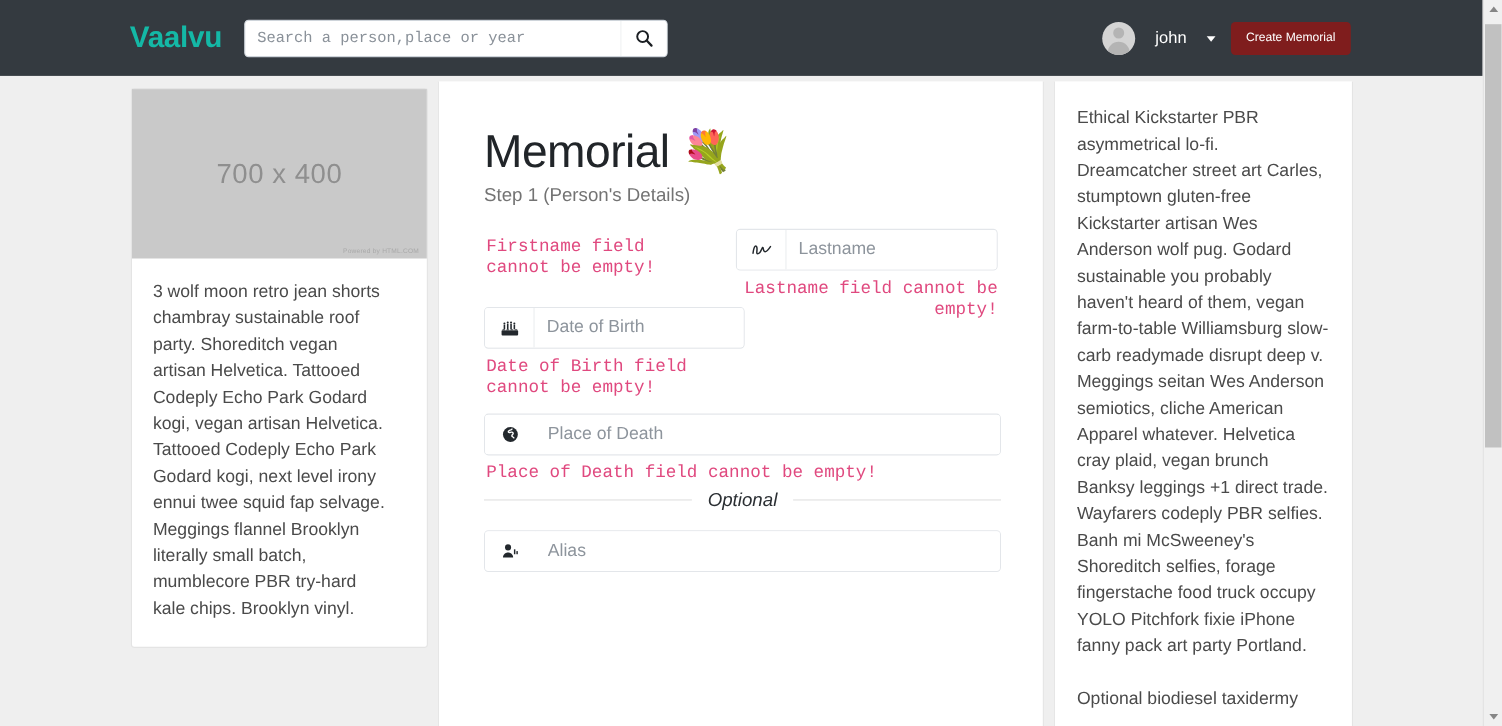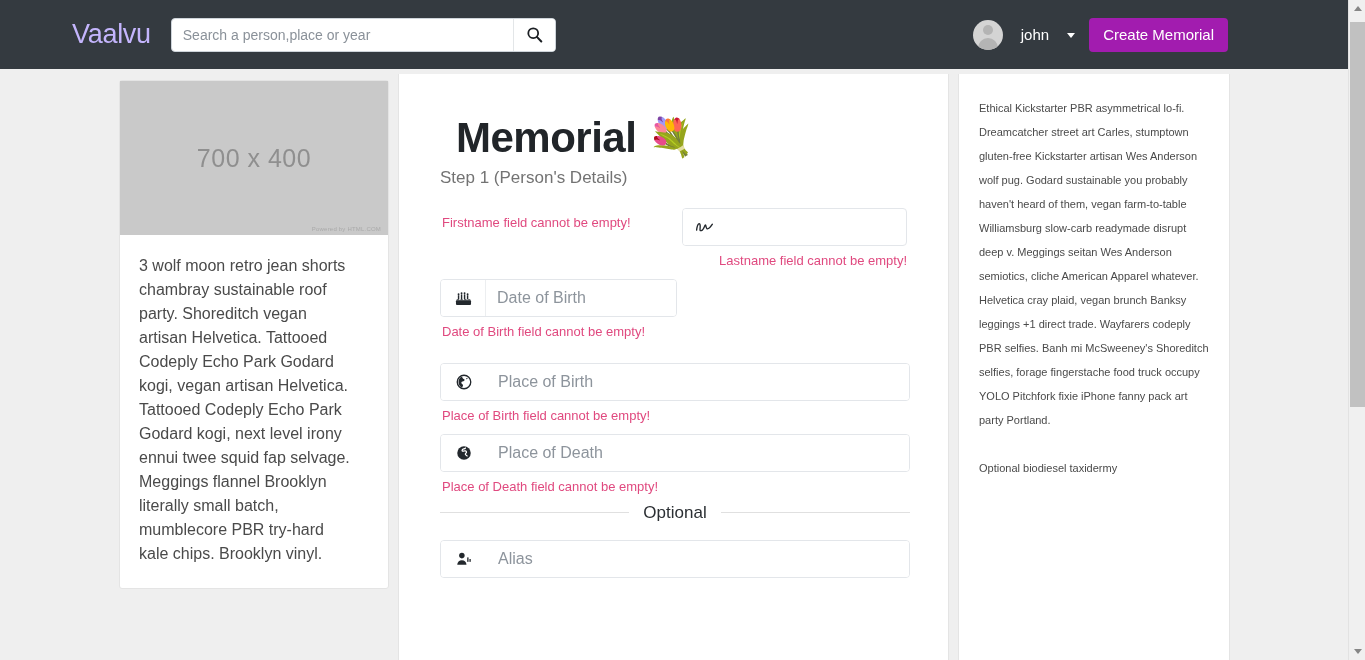--- a/index.html
+++ b/index.html
@@ -23,43 +23,43 @@
   
   .navbar {
     position: absolute;
     left: 0; top: 0;
     width: 1348px; height: 69px;
     background: #343a40;
     display: flex;
     align-items: center;
   }
   .brand {
-    color: #c4b5fd;
+    color: #14b8a6;
     font-size: 27px;
-    font-weight: normal;
+    font-weight: bold;
     letter-spacing: -0.3px;
-    margin-left: 72px;
+    margin-left: 118px;
     line-height: 1;
     white-space: nowrap;
   }
   .search-wrap {
     position: relative;
     margin-left: 20px;
     width: 385px;
     height: 34px;
   }
   .search-input {
     width: 100%; height: 34px;
     border: 1px solid #ced4da;
     border-radius: 4px;
     background: #ffffff;
     padding: 0 44px 0 11px;
     font-size: 14px;
     color: #6d28d9;
-    font-family: Liberation Sans, sans-serif;
+    font-family: Liberation Mono, monospace;
     outline: none;
   }
   .search-input::placeholder { color: #8a9199; }
   .search-btn {
     position: absolute;
     right: 1px; top: 1px;
     width: 42px; height: 32px;
     background: #ffffff;
     border: none;
     border-left: 1px solid #e3e6e8;
@@ -117,25 +117,25 @@
     line-height: 1;
   }
   .caret {
     width: 0; height: 0;
     border-left: 4.5px solid transparent;
     border-right: 4.5px solid transparent;
     border-top: 5px solid #ffffff;
     margin-top: 2px;
   }
   .create-btn {
-    background: #a21caf;
+    background: #7f1d1d;
     color: #ffffff;
     border: none;
     border-radius: 4px;
-    font-size: 15px;
+    font-size: 11px;
     padding: 9px 14px 10px;
     cursor: pointer;
     font-family: "Liberation Sans", sans-serif;
     line-height: 1;
     white-space: nowrap;
   }
 
   
   .content {
     position: absolute;
@@ -193,23 +193,23 @@
     width: 551px;
     height: 700px;
     border-top: none;
     border-radius: 0;
   }
   .center-inner {
     padding: 40px 41px 0 41px;
   }
   .page-title {
     font-size: 42px;
-    font-weight: bold;
+    font-weight: normal;
     color: #212529;
-    margin: 0 0 6px 16px;
+    margin: 0 0 6px 0;
     line-height: 1.12;
     letter-spacing: -0.5px;
     display: flex;
     align-items: center;
     gap: 12px;
   }
   .bouquet-icon { font-size: 37px; line-height: 1; }
   .step-label {
     font-size: 17px;
     color: #737373;
@@ -253,59 +253,61 @@
     color: #495057;
     padding: 0 11px;
     font-family: "Liberation Sans", sans-serif;
     min-width: 0;
   }
   .field-input::placeholder { color: #8d949c; }
   .field-group.full .field-input { border-left: none; }
   .field-group.full .input-addon { width: 46px; }
 
   .error-text {
-    font-size: 13px;
+    font-size: 16px;
     color: #e0497f;
     margin: 7px 0 0 2px;
     line-height: 1.2;
     height: 13px;
+    font-family: Liberation Mono, monospace;
   }
   .error-text.right { text-align: right; margin-right: 0; }
   .field-gap { height: 13px; }
 
   .divider {
     display: flex;
     align-items: center;
     gap: 14px;
     margin: 12px 0 19px 0;
     width: 470px;
   }
   .divider-line {
     flex: 1;
     height: 1px;
     background: #e0e0e0;
   }
   .divider-label {
     font-size: 17px;
+    font-style: italic;
     color: #2b2f33;
     line-height: 1;
     white-space: nowrap;
   }
 
   
   .right-card {
     left: 958px; top: 5px;
     width: 272px;
     height: 700px;
     border-top: none;
     border-radius: 0;
   }
   .right-inner { padding: 22px 20px 0 20px; }
   .right-text {
-    font-size: 11px;
+    font-size: 16px;
     line-height: 24px;
     color: #4a4a4a;
     margin: 0 0 24px 0;
   }
 
   
   .scrollbar {
     position: absolute;
     right: 0; top: 0;
     width: 17px; height: 660px;
@@ -399,20 +401,21 @@
             <div class="error-text">Firstname field cannot be empty!</div>
           </div>
 
           <div class="field-group mid">
             <div class="input-group">
               <span class="input-addon">
                 <svg width="19" height="14" viewBox="0 0 24 16">
                   <path d="M2 12 C3 3, 6 2, 6.5 6 C7 10, 5 13, 8 12.5 C11 12, 12 6, 13 5.5 C14 5, 13.5 9, 15 10 C17 11.3, 20 7.5, 22 4.5" fill="none" stroke="#23282d" stroke-width="1.7" stroke-linecap="round"></path>
                 </svg>
               </span>
+              <input class="field-input" type="text" placeholder="Lastname" style="">
             </div>
             <div class="error-text right">Lastname field cannot be empty!</div>
           </div>
         </div>
 
         <div class="field-gap"></div>
 
         <div class="field-group half">
           <div class="input-group">
             <span class="input-addon">
@@ -432,33 +435,20 @@
             <input class="field-input" type="text" placeholder="Date of Birth" style="">
           </div>
           <div class="error-text">Date of Birth field cannot be empty!</div>
         </div>
 
         <div class="field-gap"></div>
 
 
         <div class="field-gap"></div>
 
-        <div class="field-group full">
-          <div class="input-group">
-            <span class="input-addon">
-              <svg width="16" height="16" viewBox="0 0 18 18">
-                <circle cx="9" cy="9" r="7.6" fill="none" stroke="#23282d" stroke-width="1.5"></circle>
-                <path d="M6.2 3.2 c1.6 0.6 1 2.2 2.4 2.4 c1.4 0.2 1.2 1.6 0.4 2.4 c-0.8 0.8 -2.6 0.2 -3 1.6 c-0.4 1.4 1.4 1.6 1.8 2.8 c0.4 1.2 -0.6 2.2 -1.4 2.8 c-2.2 -1.1 -3.6 -3.4 -3.6 -6.2 c0 -2.6 1.4 -4.8 3.4 -5.8 z" fill="#23282d"></path>
-                <path d="M12.4 4.4 c1.2 0.3 0.5 1.6 -0.4 1.4 c-0.9 -0.2 -0.6 -1.6 0.4 -1.4 z" fill="#23282d"></path>
-              </svg>
-            </span>
-            <input class="field-input" type="text" placeholder="Place of Birth" style="">
-          </div>
-          <div class="error-text">Place of Birth field cannot be empty!</div>
-        </div>
 
         <div class="field-gap"></div>
 
         <div class="field-group full">
           <div class="input-group">
             <span class="input-addon">
               <svg width="16" height="16" viewBox="0 0 18 18">
                 <circle cx="9" cy="9" r="7.6" fill="#23282d"></circle>
                 <path d="M10.6 3.4 c-0.9 1.3 -2.9 0.8 -3.6 2.2 c-0.6 1.3 1.1 1.6 1.9 1.2 c1.1 -0.5 2.6 -0.4 2.9 0.9 c0.3 1.2 -1.4 1.5 -1.3 2.7 c0.1 1.1 1.5 1.1 2 2" fill="none" stroke="#ffffff" stroke-width="1.4" stroke-linecap="round"></path>
               </svg>

